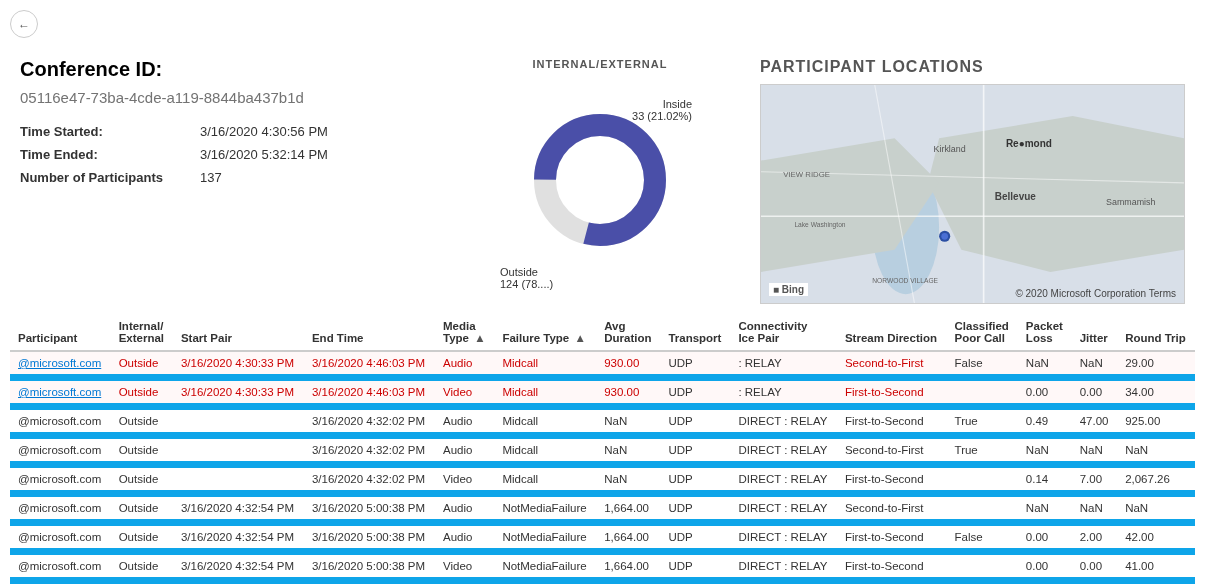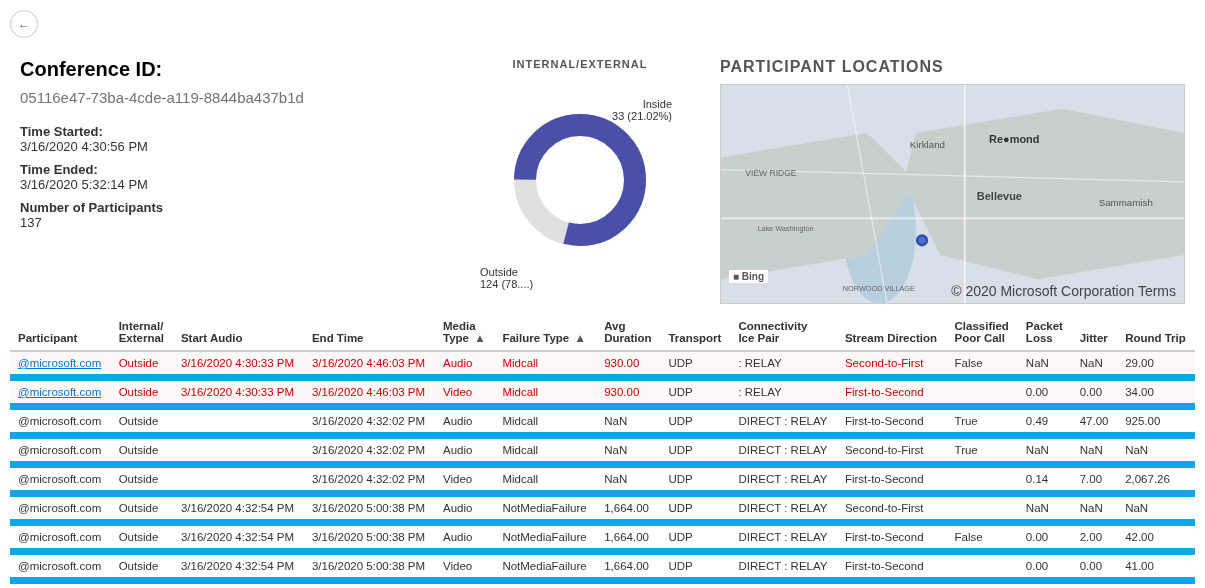--- a/index.html
+++ b/index.html
@@ -6,40 +6,41 @@
     body { font-family: 'Segoe UI', Arial, sans-serif; font-size: 12px; background: #fff; color: #333; }
 
     .back-btn {
       display: inline-flex; align-items: center; justify-content: center;
       width: 28px; height: 28px; border: 1px solid #ccc; border-radius: 50%;
       cursor: pointer; margin: 10px; color: #555;
     }
 
     .top-section {
       display: flex; flex-direction: row; padding: 10px 20px 10px 20px;
+      gap: 20px;
     }
 
     .conference-info { flex: 0 0 420px; }
     .conference-info h2 { font-size: 20px; font-weight: 700; color: #000; margin-bottom: 8px; }
     .conference-id-link { color: #737373; font-size: 15px; text-decoration: none; display: block; margin-bottom: 18px; }
-    .info-row { display: flex; margin-bottom: 8px; flex-direction: column; }
+    .info-row { display: flex; margin-bottom: 8px; }
     .info-label { font-weight: 700; width: 180px; font-size: 13px; }
     .info-value { font-size: 13px; }
 
     .chart-section { flex: 0 0 280px; text-align: center; }
     .chart-title { font-size: 11px; font-weight: 600; color: #555; letter-spacing: 1px; margin-bottom: 20px; }
 
     .map-section { flex: 1; }
     .map-title { font-size: 16px; font-weight: 600; color: #555; letter-spacing: 1px; margin-bottom: 8px; }
     .map-placeholder {
       width: 100%; height: 220px;
       background: #d4dde8;
       position: relative; overflow: hidden; border: 1px solid #ccc;
     }
-    .map-bing { position: absolute; bottom: 21px; left: 8px; font-size: 10px; color: #555; }
+    .map-bing { position: absolute; bottom: 8px; left: 8px; font-size: 10px; color: #555; }
     .map-copyright { position: absolute; bottom: 4px; right: 8px; font-size: 9px; color: #555; }
 
     .table-section { padding: 0 10px; overflow-x: auto; }
     table { width: 100%; border-collapse: collapse; font-size: 11.5px; }
     thead tr { border-bottom: 2px solid #ccc; }
     thead th {
       padding: 6px 8px; text-align: left; font-weight: 600; color: #333;
       white-space: nowrap; vertical-align: bottom; cursor: pointer;
     }
     tbody tr { border-bottom: 7px solid #0ea5e9; margin-top: 22px; }
@@ -126,33 +127,33 @@
         <text x="20" y="95" font-size="7" fill="#666">VIEW RIDGE</text>
         <text x="30" y="140" font-size="6" fill="#666">Lake Washington</text>
         <text x="100" y="190" font-size="6" fill="#666">NORWOOD VILLAGE</text>
 
         <circle cx="165" cy="148" r="5" fill="#2b4fa3"></circle>
         <circle cx="165" cy="148" r="3" fill="#4a6fd4"></circle>
       </svg>
       <div class="map-bing" style="z-index:2; position:absolute;">
         <span style="background:#fff; padding:1px 4px; font-size:10px; font-weight:600;">■ <span>Bing</span></span>
       </div>
-      <div class="map-copyright" style="z-index:2; position:absolute; font-size:14px; color:#444;">© 2020 Microsoft Corporation Terms</div>
+      <div class="map-copyright" style="z-index:2; position:absolute; font-size:10px; color:#444;">© 2020 Microsoft Corporation Terms</div>
     </div>
   </div>
 </div>
 
 
 <div class="table-section">
   <table>
     <thead>
       <tr>
         <th>Participant</th>
         <th>Internal/<br>External</th>
-        <th>Start Audio</th>
+        <th>Start Pair</th>
         <th>End Time</th>
         <th>Media<br>Type <span class="sort-arrow">▲</span></th>
         <th>Failure Type <span class="sort-arrow">▲</span></th>
         <th>Avg<br>Duration</th>
         <th>Transport</th>
         <th>Connectivity<br>Ice Pair</th>
         <th>Stream Direction</th>
         <th>Classified<br>Poor Call</th>
         <th>Packet<br>Loss</th>
         <th>Jitter</th>

